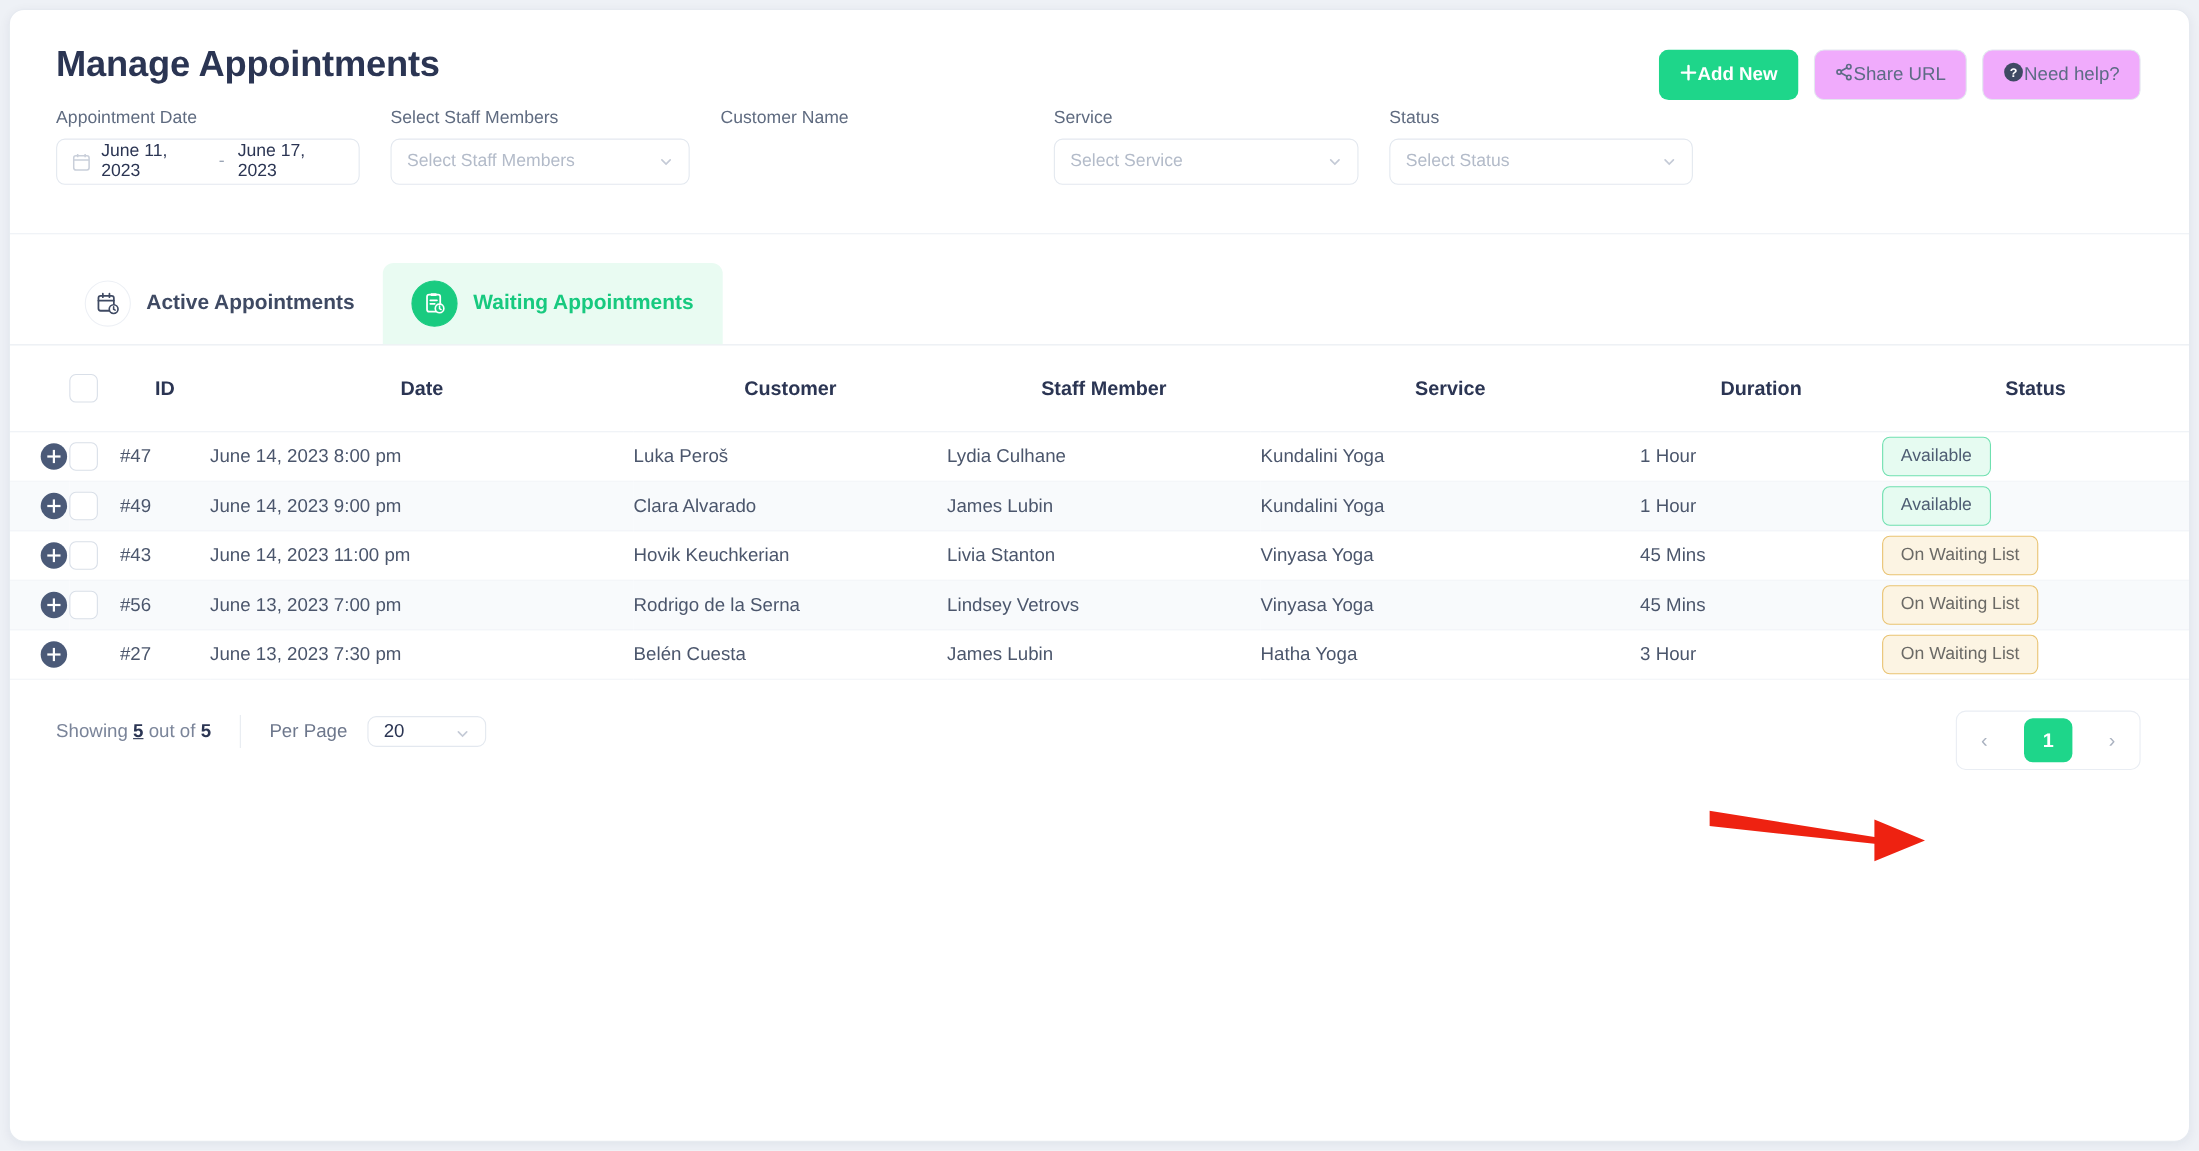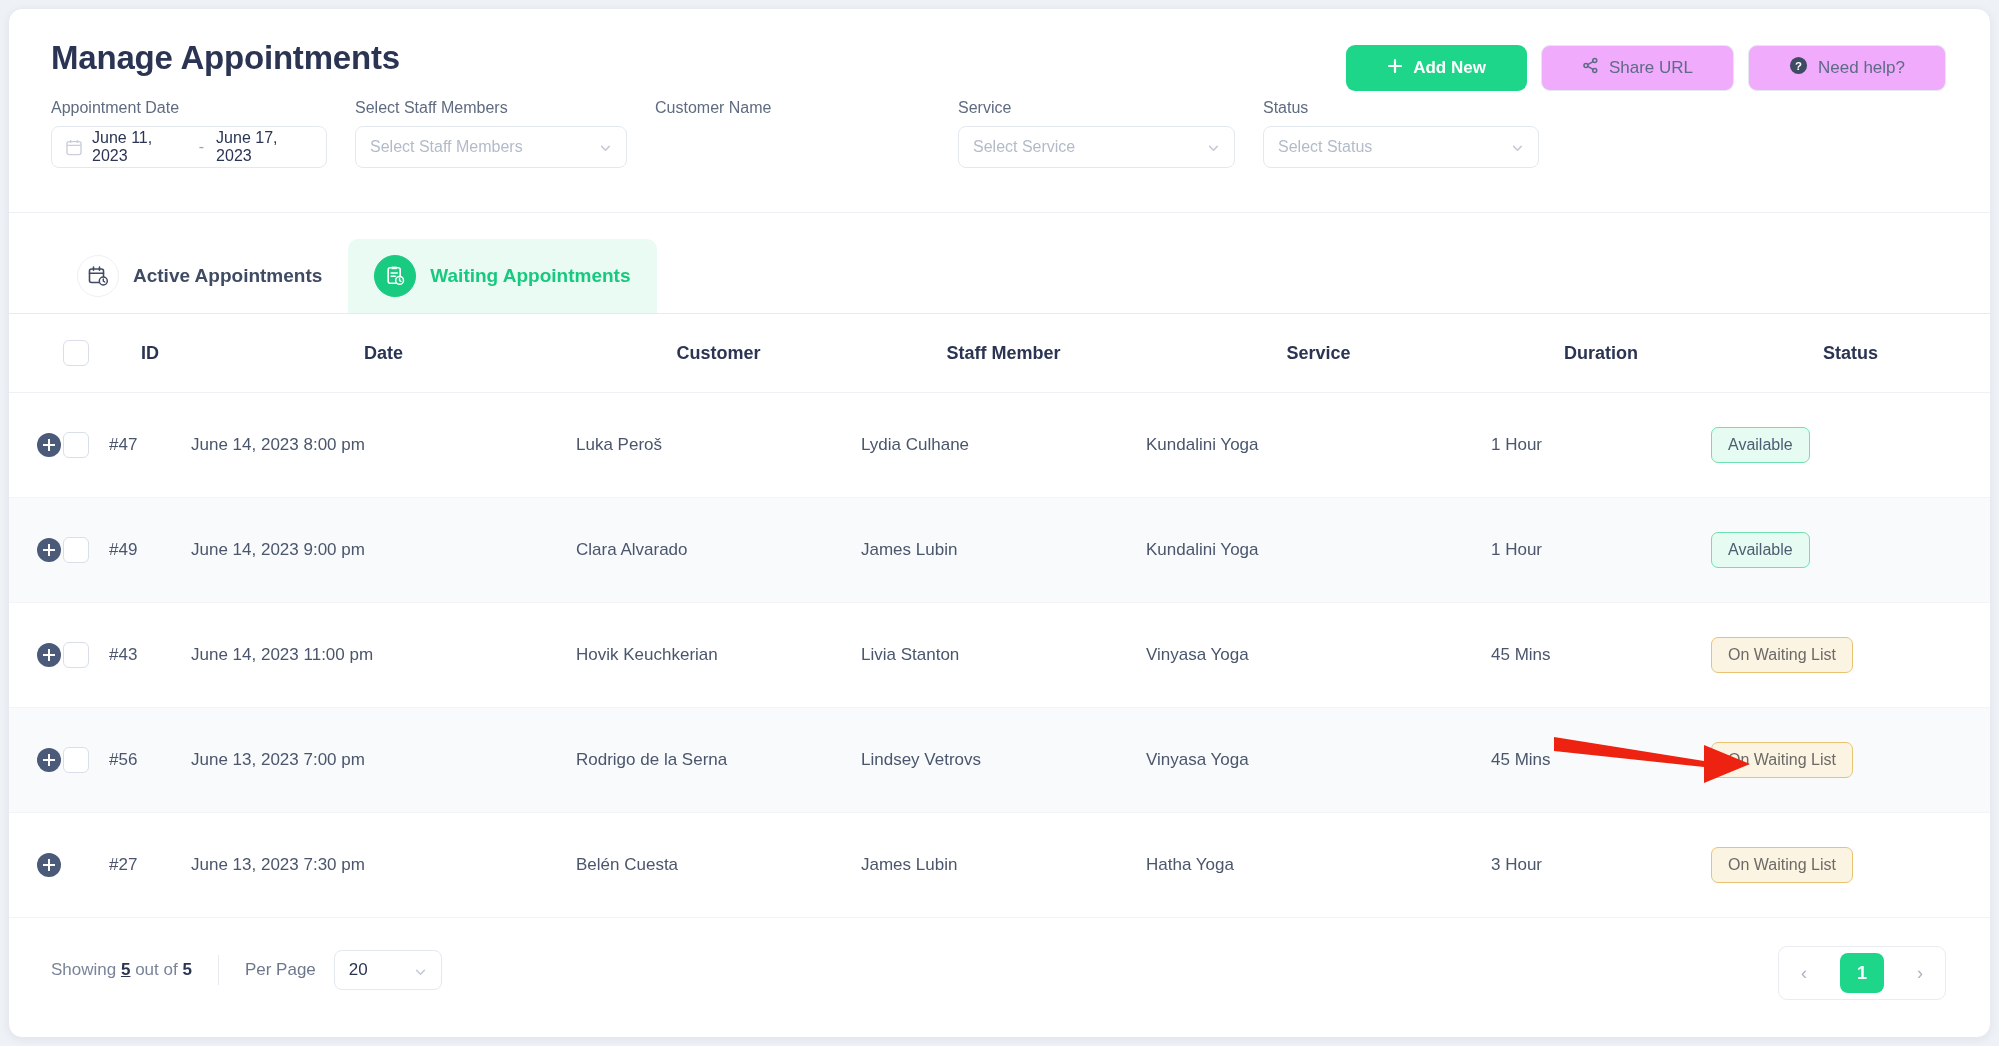--- a/index.html
+++ b/index.html
@@ -23,22 +23,22 @@
   .header { padding: 30px 42px 0 42px; position: relative; }
   .page-title {
     font-size: 33px; font-weight: bold; color: #2b3553;
     letter-spacing: -0.2px;
   }
   .header-actions {
     position: absolute; right: 44px; top: 36px;
     display: flex; gap: 14px; align-items: center;
   }
   .btn {
-    display: inline-flex; align-items: center; justify-content: center; gap: 10px;
-    height: 46px; padding: 0 40px; border-radius: 9px;
+    display: inline-flex; align-items: center; justify-content: center; 
+    height: 46px; padding: 0 18px; border-radius: 9px;
     font-size: 17px; font-weight: bold; cursor: pointer;
     border: 1px solid transparent; white-space: nowrap;
   }
   .btn-green { background: #1ed68a; color: #fff; }
   .btn-outline { background: #f0abfc; color: #5d6b85; border-color: #e3e8ef; font-weight: normal; text-align: center; }
   .btn-orange { background: #f0ad45; color: #fff; }
 
   
   .filters {
     display: flex; gap: 28px; padding: 22px 42px 0 42px;
@@ -98,21 +98,21 @@
   .tab.active .tab-icon { background: #19cb80; border-color: #19cb80; }
   .tabs-underline { height: 1px; background: #e7ebf1; }
 
   
   table { width: 100%; border-collapse: collapse; }
   thead th {
     text-align: center; font-size: 18px; font-weight: bold; color: #2b3553;
     padding: 26px 0; border-bottom: 1px solid #edf0f5;
   }
   tbody td {
-    font-size: 17px; color: #4b566c; padding: 34px 0;
+    font-size: 17px; color: #4b566c; padding: 4px 0;
     border-bottom: 1px solid #f2f4f8;
     margin-top: 48px;
   }
   tbody tr.alt td { background: #f8fafc; }
   .c-exp    { width: 54px; padding-left: 28px !important; }
   .c-chk    { width: 46px; }
   .c-id     { width: 82px; }
   .c-date   { width: 385px; }
   .c-cust   { width: 285px; }
   .c-staff  { width: 285px; }
@@ -149,21 +149,21 @@
   .footer {
     display: flex; align-items: center; padding: 32px 42px;
     position: relative;
   }
   .showing { font-size: 17px; color: #7a8499; }
   .showing b { color: #2b3553; }
   .showing .u { text-decoration: underline; }
   .vsep { width: 1px; height: 30px; background: #e7ebf1; margin: 0 26px; }
   .perpage-label { font-size: 17px; color: #6d778c; margin-right: 18px; }
   .perpage-select {
-    width: 108px; height: 40px; border: 1px solid #e3e8ef; border-radius: 8px;
+    width: 108px; height: 28px; border: 1px solid #e3e8ef; border-radius: 8px;
     display: flex; align-items: center; padding: 0 14px;
     font-size: 17px; color: #2b3553; position: relative; cursor: pointer;
   }
   .pagination {
     position: absolute; right: 44px; top: 28px;
     display: flex; align-items: center; gap: 8px;
     border: 1px solid #e9edf3; border-radius: 9px; padding: 6px 10px;
     width: 168px; justify-content: space-between;
   }
   .pg-arrow {

